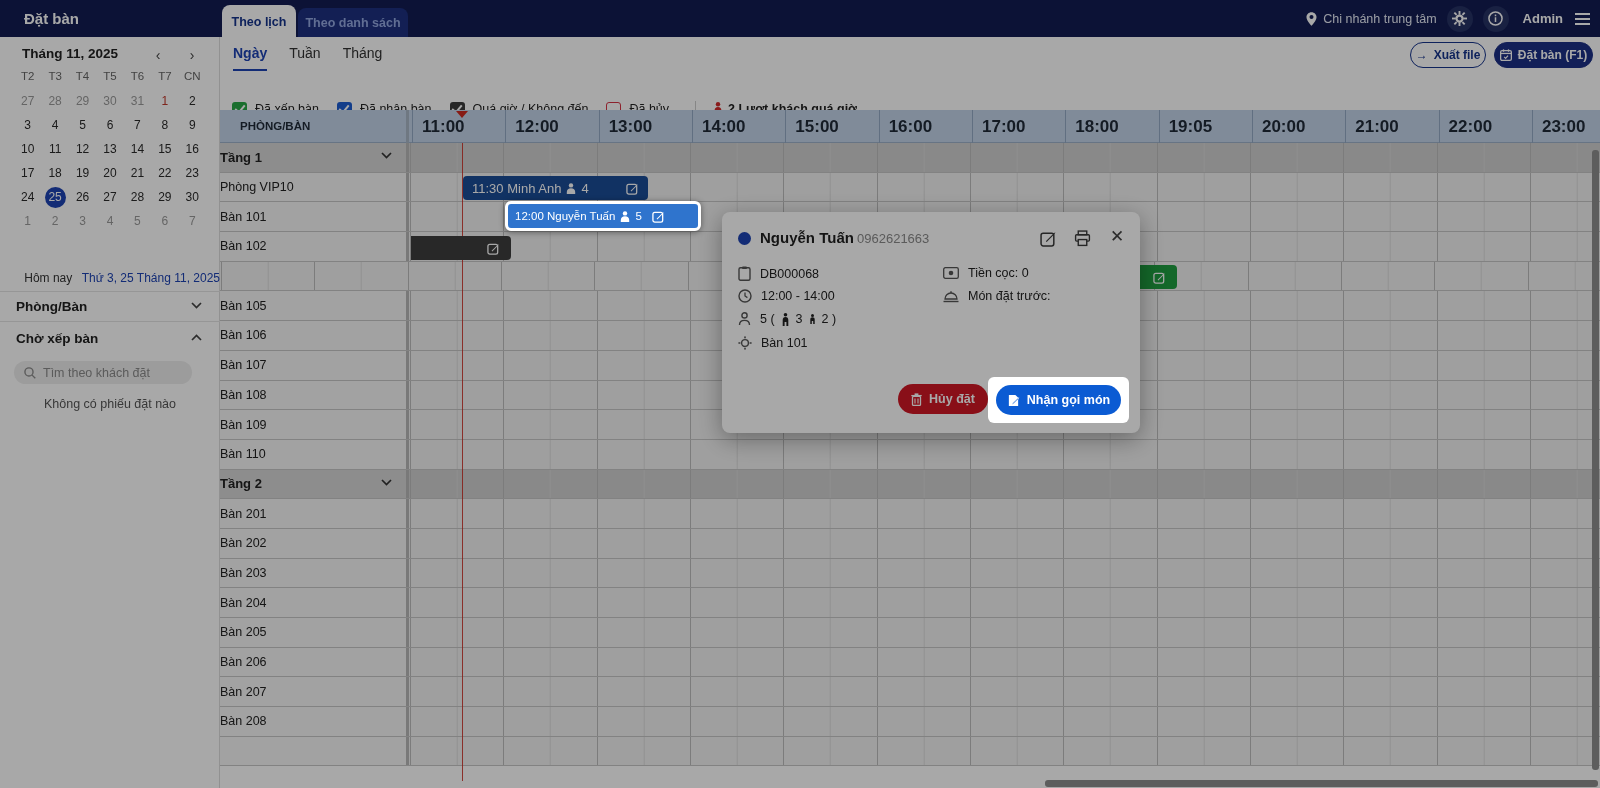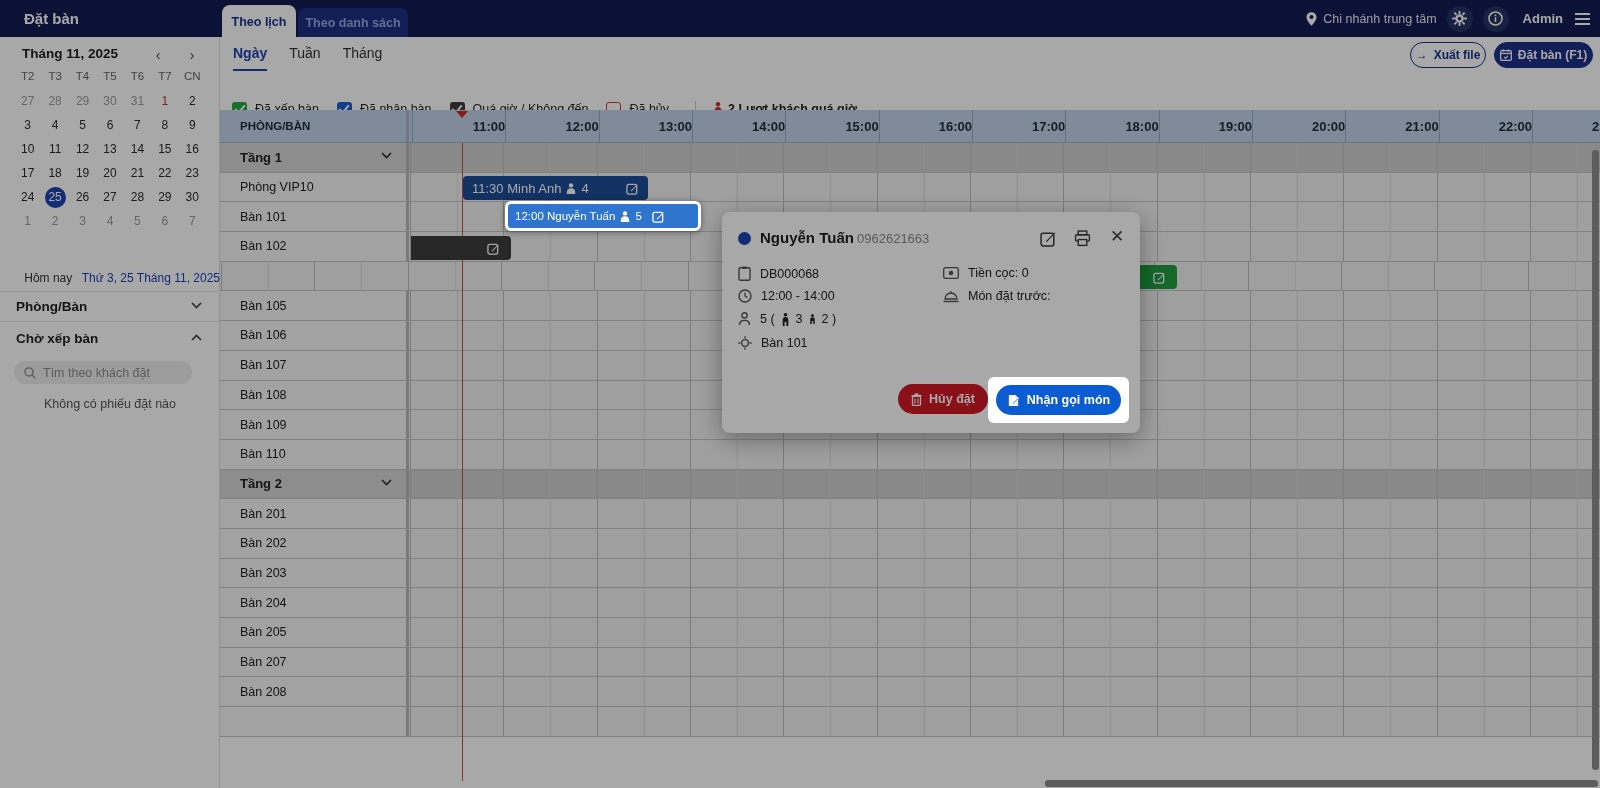--- a/index.html
+++ b/index.html
@@ -69,24 +69,24 @@
   .f-sep{width:1px;height:16px;background:#ccc;margin:0 8px;}
   .badge{display:flex;align-items:center;gap:5px;font-weight:bold;font-size:12.5px;color:#222;}
   .pill-btn{position:absolute;top:5px;height:26px;border-radius:13px;font-size:12px;font-weight:bold;display:flex;align-items:center;justify-content:center;gap:6px;cursor:pointer;}
   .btn-export{left:1190px;width:76px;background:#fff;border:1px solid var(--brand);color:var(--brand);}
   .btn-book{left:1274px;width:99px;background:#1c2f86;border:1px solid #1c2f86;color:#fff;}
 
   
   .grid-hdr{position:absolute;left:220px;top:110px;width:1380px;height:33px;background:var(--hdr-bg);border-bottom:1px solid #9db0c8;z-index:3;}
   .corner{position:absolute;left:0;top:0;width:189px;height:33px;line-height:33px;padding-left:20px;font-size:11.5px;font-weight:bold;color:var(--hdr-tx);border-right:3px solid #a9b6c6;}
   .hours{position:absolute;left:192px;top:0;right:0;height:33px;display:flex;overflow:hidden;}
-  .hour-cell{flex:0 0 93.33px;border-left:1px solid var(--hdr-line);line-height:33px;padding-left:9px;font-size:13px;font-weight:bold;color:var(--hdr-tx);text-align:right;}
+  .hour-cell{flex:0 0 93.33px;border-left:1px solid var(--hdr-line);line-height:33px;padding-left:9px;font-size:17px;font-weight:bold;color:var(--hdr-tx);}
   .grid-body{position:absolute;left:220px;top:143px;width:1380px;height:645px;overflow:hidden;z-index:1;}
   .g-row{display:flex;height:29.7px;border-bottom:1px solid var(--row-line);}
-  .g-room{flex:0 0 189px;background:var(--room-bg);border-right:3px solid #b8b8b8;display:flex;align-items:center;padding-left:20px;font-size:12.5px;color:#222;position:relative;}
+  .g-room{flex:0 0 189px;background:var(--room-bg);border-right:3px solid #b8b8b8;display:flex;align-items:center;font-size:12.5px;color:#222;position:relative;}
   .g-time{flex:1;background-color:var(--row-bg);background-image:repeating-linear-gradient(90deg,var(--lineH) 0 1px,transparent 1px 93.33px),repeating-linear-gradient(90deg,var(--lineQ) 0 1px,transparent 1px 93.33px);background-position:1px 0,47.7px 0;}
   .g-row.group .g-room{background:var(--group-bg);font-weight:bold;font-size:13px;}
   .g-row.group .g-time{background-color:var(--group-time);}
   .g-row.group .chev{position:absolute;right:14px;top:9px;color:#333;}
   .now-tri{position:absolute;left:456px;top:111px;width:0;height:0;border-left:6px solid transparent;border-right:6px solid transparent;border-top:7px solid var(--red-line);z-index:6;}
   .now-line{position:absolute;left:461.5px;top:143px;width:1.5px;height:638px;background:var(--red-line);z-index:6;opacity:.85;}
 
   
   .chip{position:absolute;height:24px;border-radius:4px;color:#fff;font-size:13px;display:flex;align-items:center;gap:5px;padding:0 9px;z-index:10;cursor:pointer;white-space:nowrap;}
   .chip .grow{flex:1;}
@@ -405,21 +405,21 @@
     <div class="corner">PHÒNG/BÀN</div>
     <div class="hours" id="hours">
         <div class="hour-cell">11:00</div>
         <div class="hour-cell">12:00</div>
         <div class="hour-cell">13:00</div>
         <div class="hour-cell">14:00</div>
         <div class="hour-cell">15:00</div>
         <div class="hour-cell">16:00</div>
         <div class="hour-cell">17:00</div>
         <div class="hour-cell">18:00</div>
-        <div class="hour-cell">19:00</div>
+        <div class="hour-cell">19:05</div>
         <div class="hour-cell">20:00</div>
         <div class="hour-cell">21:00</div>
         <div class="hour-cell">22:00</div>
         <div class="hour-cell">23:00</div>
       </div>
   </div>
 
   <div class="grid-body" id="grid-body">
       <div class="g-row group">
         <div class="g-room">
@@ -520,20 +520,26 @@
       </div>
       <div class="g-row">
         <div class="g-room">
           <span>Bàn 204</span>
         </div>
         <div class="g-time"></div>
       </div>
       <div class="g-row">
         <div class="g-room">
           <span>Bàn 205</span>
+        </div>
+        <div class="g-time"></div>
+      </div>
+      <div class="g-row">
+        <div class="g-room">
+          <span>Bàn 206</span>
         </div>
         <div class="g-time"></div>
       </div>
       <div class="g-row">
         <div class="g-room">
           <span>Bàn 207</span>
         </div>
         <div class="g-time"></div>
       </div>
       <div class="g-row">

